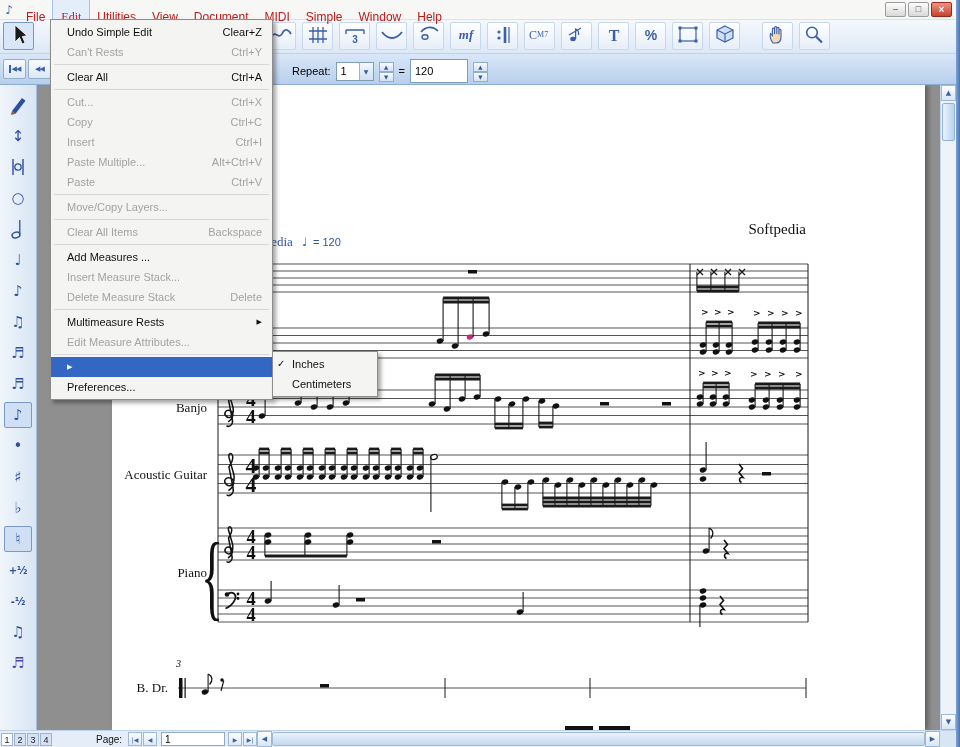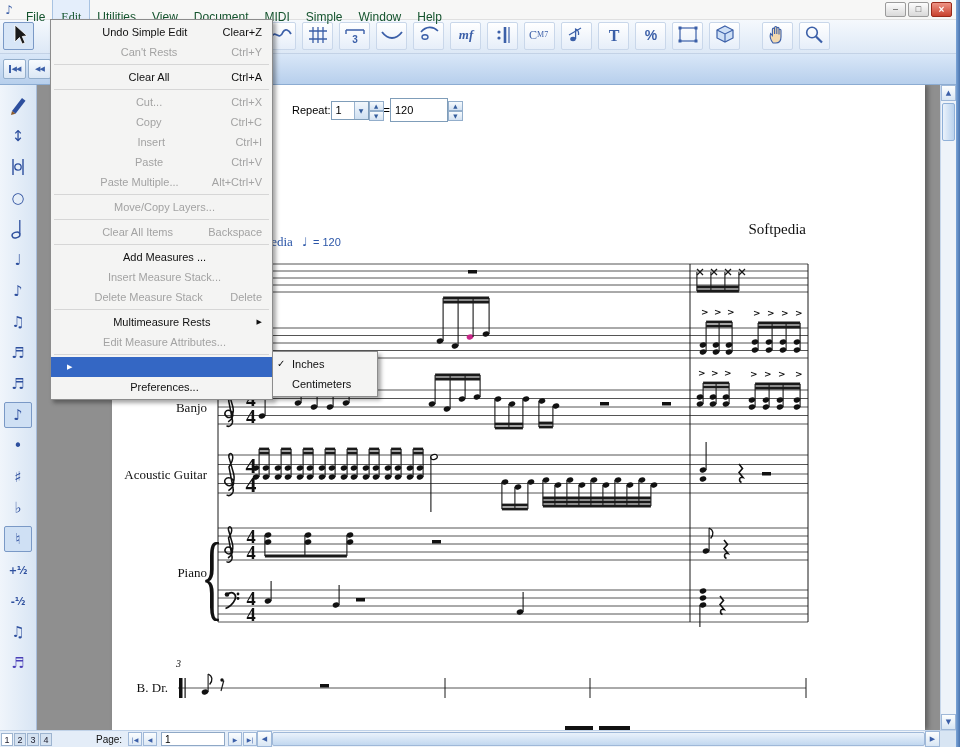--- a/index.html
+++ b/index.html
@@ -6,39 +6,39 @@
   html,body{width:960px;height:747px;overflow:hidden;}
   body{font-family:"Liberation Sans",sans-serif;font-size:11px;position:relative;background:#fff;}
   :root{--iconblue:#3b5fa8;--hl:#3467c4;}
 
   
   #rightframe{position:absolute;right:0;top:0;width:4px;bottom:0;background:linear-gradient(90deg,#7aa4d8,#4a74ae);z-index:60;}
 
   
   #menubar{position:absolute;left:0;top:0;right:4px;height:20px;background:#f7f7f6;border-bottom:1px solid #e0e0e0;display:flex;align-items:center;z-index:20;}
   #appicon{width:18px;text-align:center;color:var(--iconblue);font-family:"DejaVu Sans",sans-serif;font-size:12px;}
-  .mbitem{padding:8px 8px;height:20px;line-height:19px;font-size:12px;color:#14532d;cursor:default;}
+  .mbitem{padding:8px 8px;height:20px;line-height:19px;font-size:12px;color:#b91c1c;cursor:default;}
   .mbitem.open{background:#e4eefb;outline:1px solid #a8c3e2;font-family:Liberation Serif, serif;}
   #winbtns{position:absolute;top:2px;right:4px;display:flex;gap:2px;}
   .wbtn{width:21px;height:15px;font-size:9px;line-height:13px;text-align:center;border:1px solid #9b9b9b;border-radius:2px;background:linear-gradient(#fdfdfd,#d9d9d9);color:#444;}
   .wbtn.close{background:linear-gradient(#ee9384,#c8412e);border-color:#99291a;color:#fff;font-size:10px;font-weight:bold;}
 
   
   #toolbar1{position:absolute;left:0;top:20px;right:4px;height:34px;background:linear-gradient(#f5f9fd,#dde8f6);border-bottom:1px solid #c3d2e6;z-index:5;}
   .toolbtn{width:31px;height:28px;border:1px solid #c9d7ea;border-radius:2px;background:linear-gradient(#ffffff,#e6eef9);display:flex;align-items:center;justify-content:center;color:var(--iconblue);}
   #ptrbtn{position:absolute;left:3px;top:2px;background:#d8e6f7;border-color:#7a99c6;}
   #toolbar1-icons{position:absolute;left:265px;top:2px;display:flex;gap:6px;}
   .toolbtn.gapleft{margin-left:16px;}
 
   
   #toolbar2{position:absolute;left:0;top:54px;right:4px;height:31px;background:linear-gradient(#d9e7f8,#b7cfec);border-bottom:1px solid #8cacd2;z-index:5;}
   #transport{position:absolute;left:3px;top:5px;display:flex;gap:2px;}
   .tbtn{width:23px;height:20px;border:1px solid #93aecb;border-radius:2px;background:linear-gradient(#f8fbfe,#dbe7f5);color:var(--iconblue);display:flex;align-items:center;justify-content:center;font-size:7px;letter-spacing:-1px;font-family:"DejaVu Sans",sans-serif;}
   .tbar{display:inline-block;width:2px;height:8px;background:var(--iconblue);margin-right:1px;}
-  #repeat-controls{position:absolute;left:292px;top:5px;display:flex;align-items:center;font-size:11px;color:#000;margin-top:39px;}
+  #repeat-controls{position:absolute;left:292px;top:5px;display:flex;align-items:center;gap:5px;font-size:11px;color:#000;}
   .combo{width:38px;height:19px;background:#fff;border:1px solid #7f9db9;display:flex;align-items:center;}
   .combo .cval{flex:1;padding-left:4px;font-size:11px;}
   .combo-arrow{width:14px;height:100%;background:linear-gradient(#f2f7fc,#cfe0f2);border-left:1px solid #9ab4d0;font-size:6px;color:#345c9c;display:flex;align-items:center;justify-content:center;font-family:"DejaVu Sans",sans-serif;}
   .spin{width:15px;height:19px;display:flex;flex-direction:column;}
   .spin span{flex:1;font-size:5.5px;line-height:8px;text-align:center;border:1px solid #93aecb;background:linear-gradient(#f6fafd,#d4e2f2);color:#345c9c;font-family:"DejaVu Sans",sans-serif;}
   input.tempo{width:58px;height:24px;border:1px solid #7f9db9;font-size:11px;padding:0 4px;font-family:"Liberation Sans",sans-serif;}
 
   
   #sidebar{position:absolute;left:0;top:85px;width:37px;bottom:17px;background:linear-gradient(90deg,#f0f5fb,#d8e5f4);border-right:1px solid #a8bddb;display:flex;flex-direction:column;align-items:center;padding-top:7px;gap:5px;z-index:5;}
   .stool{width:28px;height:26px;display:flex;align-items:center;justify-content:center;color:#2d4f9e;font-family:"DejaVu Sans",sans-serif;font-size:15px;border:1px solid transparent;}
@@ -60,21 +60,21 @@
   .ptab.active{background:#fff;}
   #pagelabel{position:absolute;left:96px;top:3px;color:#111;}
   .nbtn{position:absolute;top:1px;width:14px;height:14px;border:1px solid #9fb8d8;background:linear-gradient(#fbfdfe,#dce8f5);color:#3b5fa8;font-size:6px;text-align:center;line-height:13px;font-family:"DejaVu Sans",sans-serif;}
   #pageinput{position:absolute;left:161px;top:1px;width:64px;height:14px;border:1px solid #8fa8c6;font-size:10px;padding:0 3px;font-family:"Liberation Sans",sans-serif;}
   #hscroll{position:absolute;left:257px;right:16px;top:0;height:16px;background:#eef3f9;}
   .harrow{position:absolute;top:0;width:15px;height:16px;background:linear-gradient(#fdfefe,#d8e6f4);border:1px solid #9fb8d8;color:#3b5fa8;font-size:7px;text-align:center;line-height:15px;font-family:"DejaVu Sans",sans-serif;}
   #hthumb{position:absolute;left:15px;right:15px;top:1px;height:14px;background:linear-gradient(#eaf2fb,#c2d8f0);border:1px solid #9fb8d8;border-radius:2px;}
   #corner{position:absolute;right:0;bottom:0;width:16px;height:16px;background:#d8e5f3;}
 
   
-  #editmenu{position:absolute;left:50px;top:19px;width:223px;background:#f4f4f3;border:1px solid #8c8c8c;box-shadow:3px 3px 4px rgba(0,0,0,.35);padding:2px 0;z-index:40;text-align:center;}
+  #editmenu{position:absolute;left:50px;top:19px;width:223px;background:#f4f4f3;border:1px solid #8c8c8c;box-shadow:3px 3px 4px rgba(0,0,0,.35);padding:2px 0;z-index:40;}
   .mitem{height:20px;line-height:20px;padding:0 10px 0 16px;display:flex;font-size:11px;color:#101010;cursor:default;}
   .mitem .mlabel{flex:1;white-space:nowrap;}
   .mitem .msc{color:#101010;}
   .mitem.mdis,.mitem.mdis .msc{color:#a3a3a3;}
   .mitem.msel{background:var(--hl);color:#fff;}
   .mitem.msel .msc{color:#fff;}
   .msc.marr{font-size:7px;font-family:"DejaVu Sans",sans-serif;line-height:21px;}
   .msep{height:1px;background:#d6d6d6;margin:2px 3px;}
   #unitsmenu{position:absolute;left:272px;top:351px;width:106px;background:#f4f4f3;border:1px solid #8c8c8c;box-shadow:3px 3px 4px rgba(0,0,0,.35);padding:2px 0;z-index:41;}
   #unitsmenu .mitem{padding:0 10px 0 4px;}
@@ -653,26 +653,26 @@
       </div>
       <div class="mitem mdis">
         <span class="mlabel">Copy</span>
         <span class="msc">Ctrl+C</span>
       </div>
       <div class="mitem mdis">
         <span class="mlabel">Insert</span>
         <span class="msc">Ctrl+I</span>
       </div>
       <div class="mitem mdis">
+        <span class="mlabel">Paste Multiple...</span>
+        <span class="msc">Alt+Ctrl+V</span>
+      </div>
+      <div class="mitem mdis">
         <span class="mlabel">Paste</span>
         <span class="msc">Ctrl+V</span>
-      </div>
-      <div class="mitem mdis">
-        <span class="mlabel">Paste Multiple...</span>
-        <span class="msc">Alt+Ctrl+V</span>
       </div>
       <div class="msep"></div>
       <div class="mitem mdis">
         <span class="mlabel">Move/Copy Layers...</span>
         <span class="msc"></span>
       </div>
       <div class="msep"></div>
       <div class="mitem mdis">
         <span class="mlabel">Clear All Items</span>
         <span class="msc">Backspace</span>

